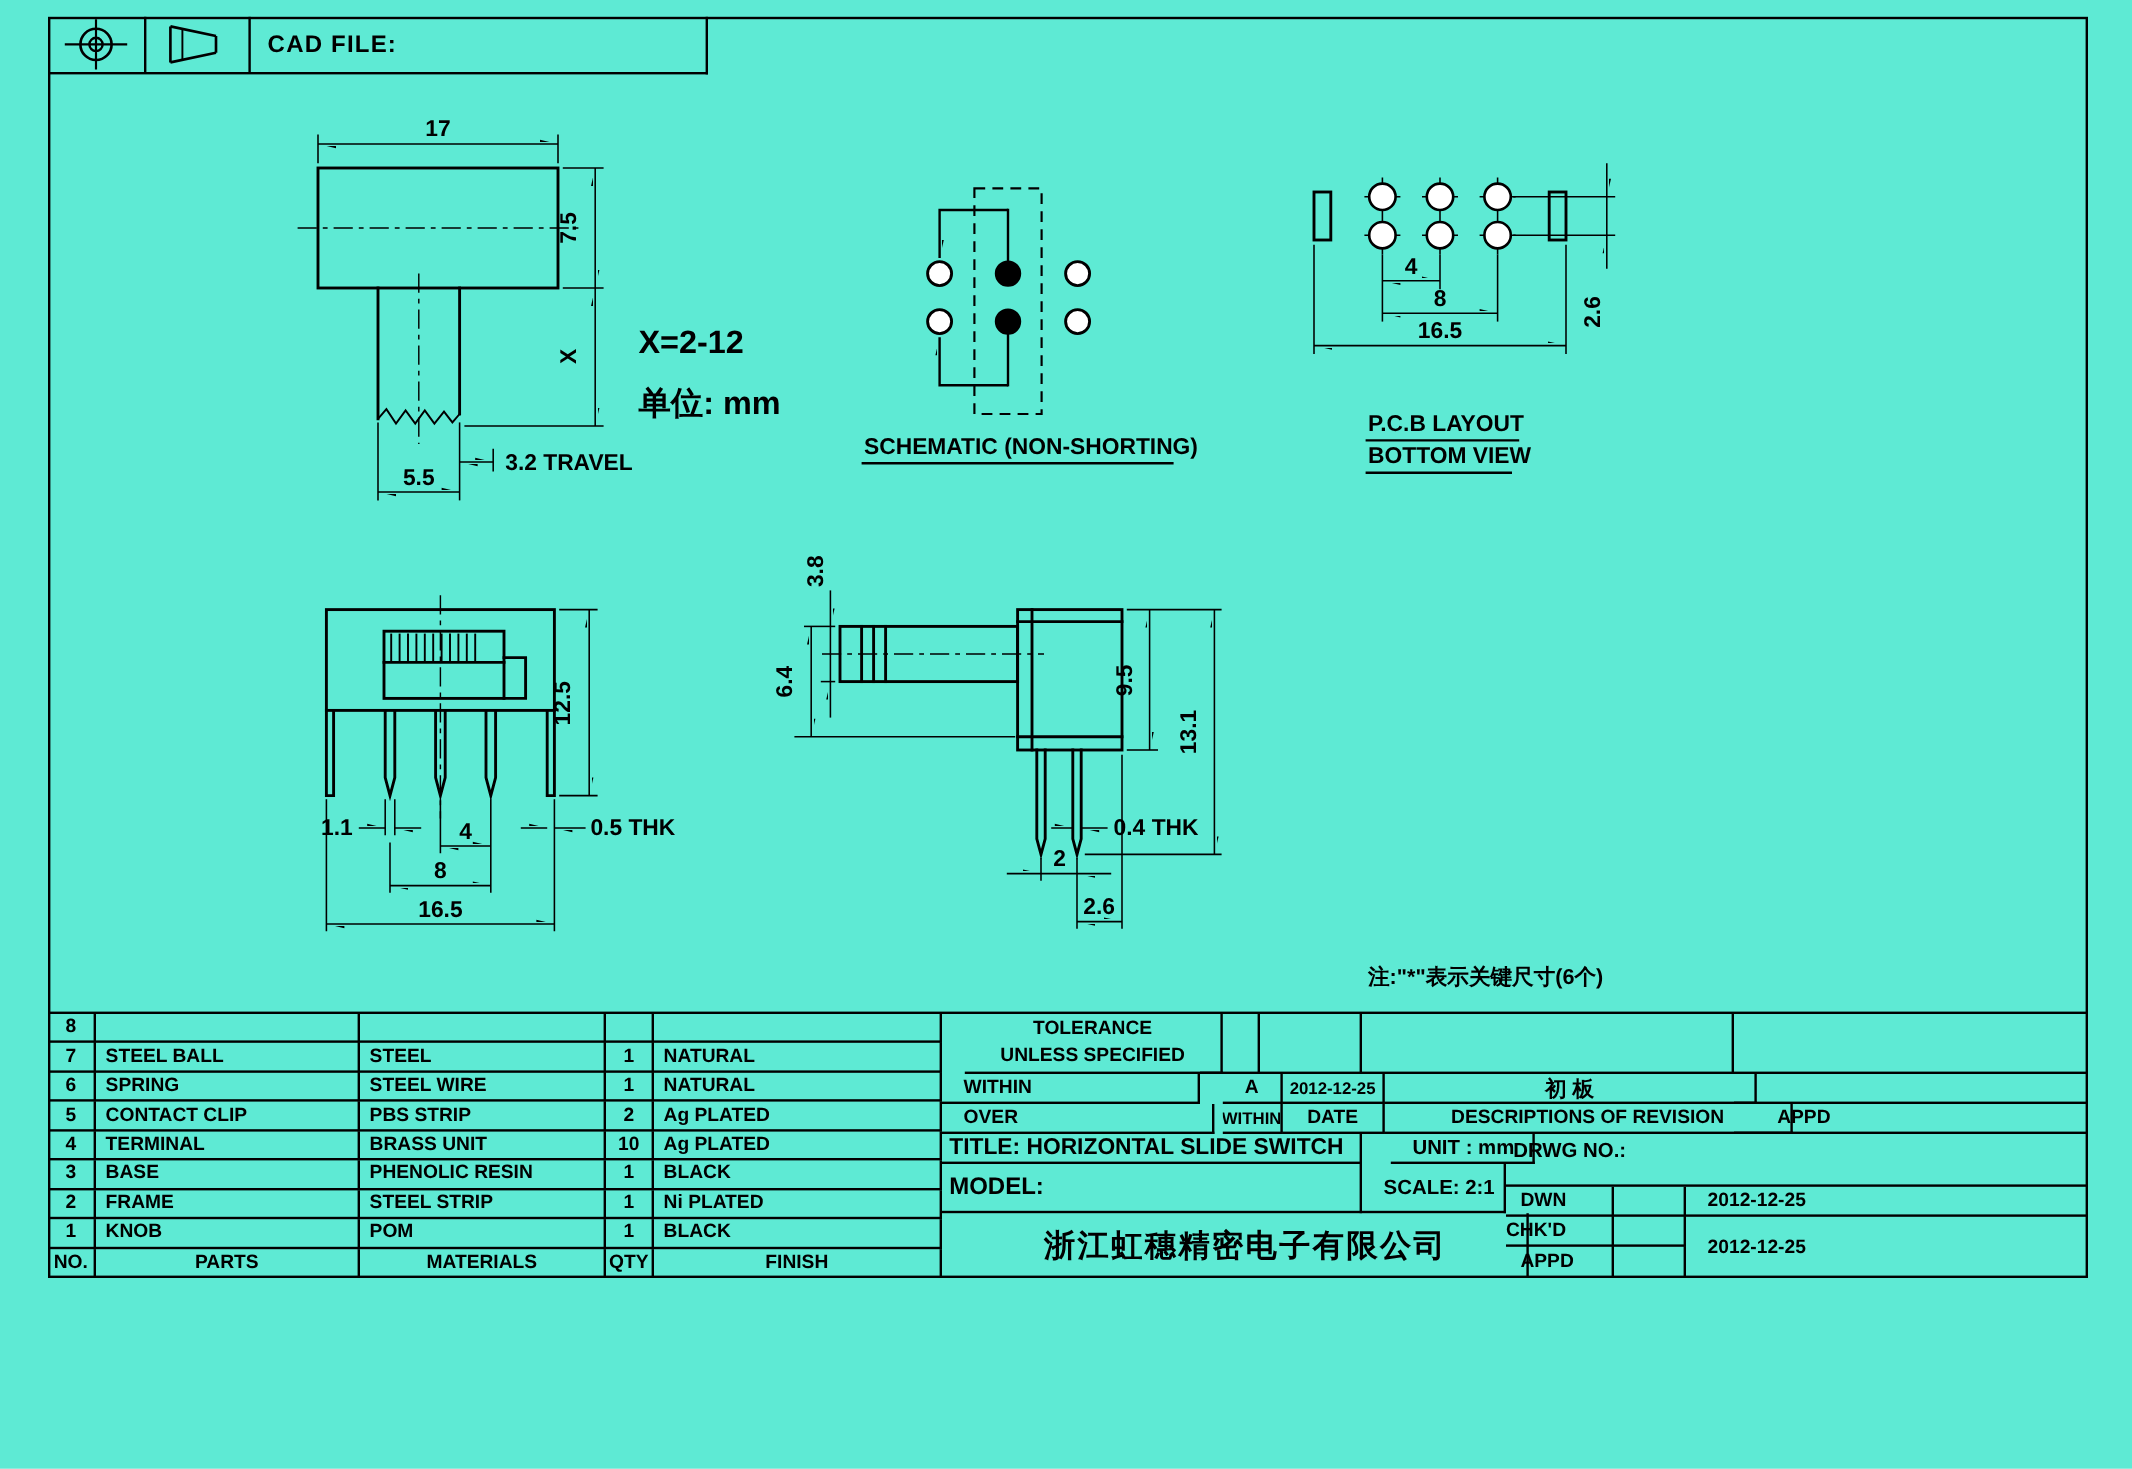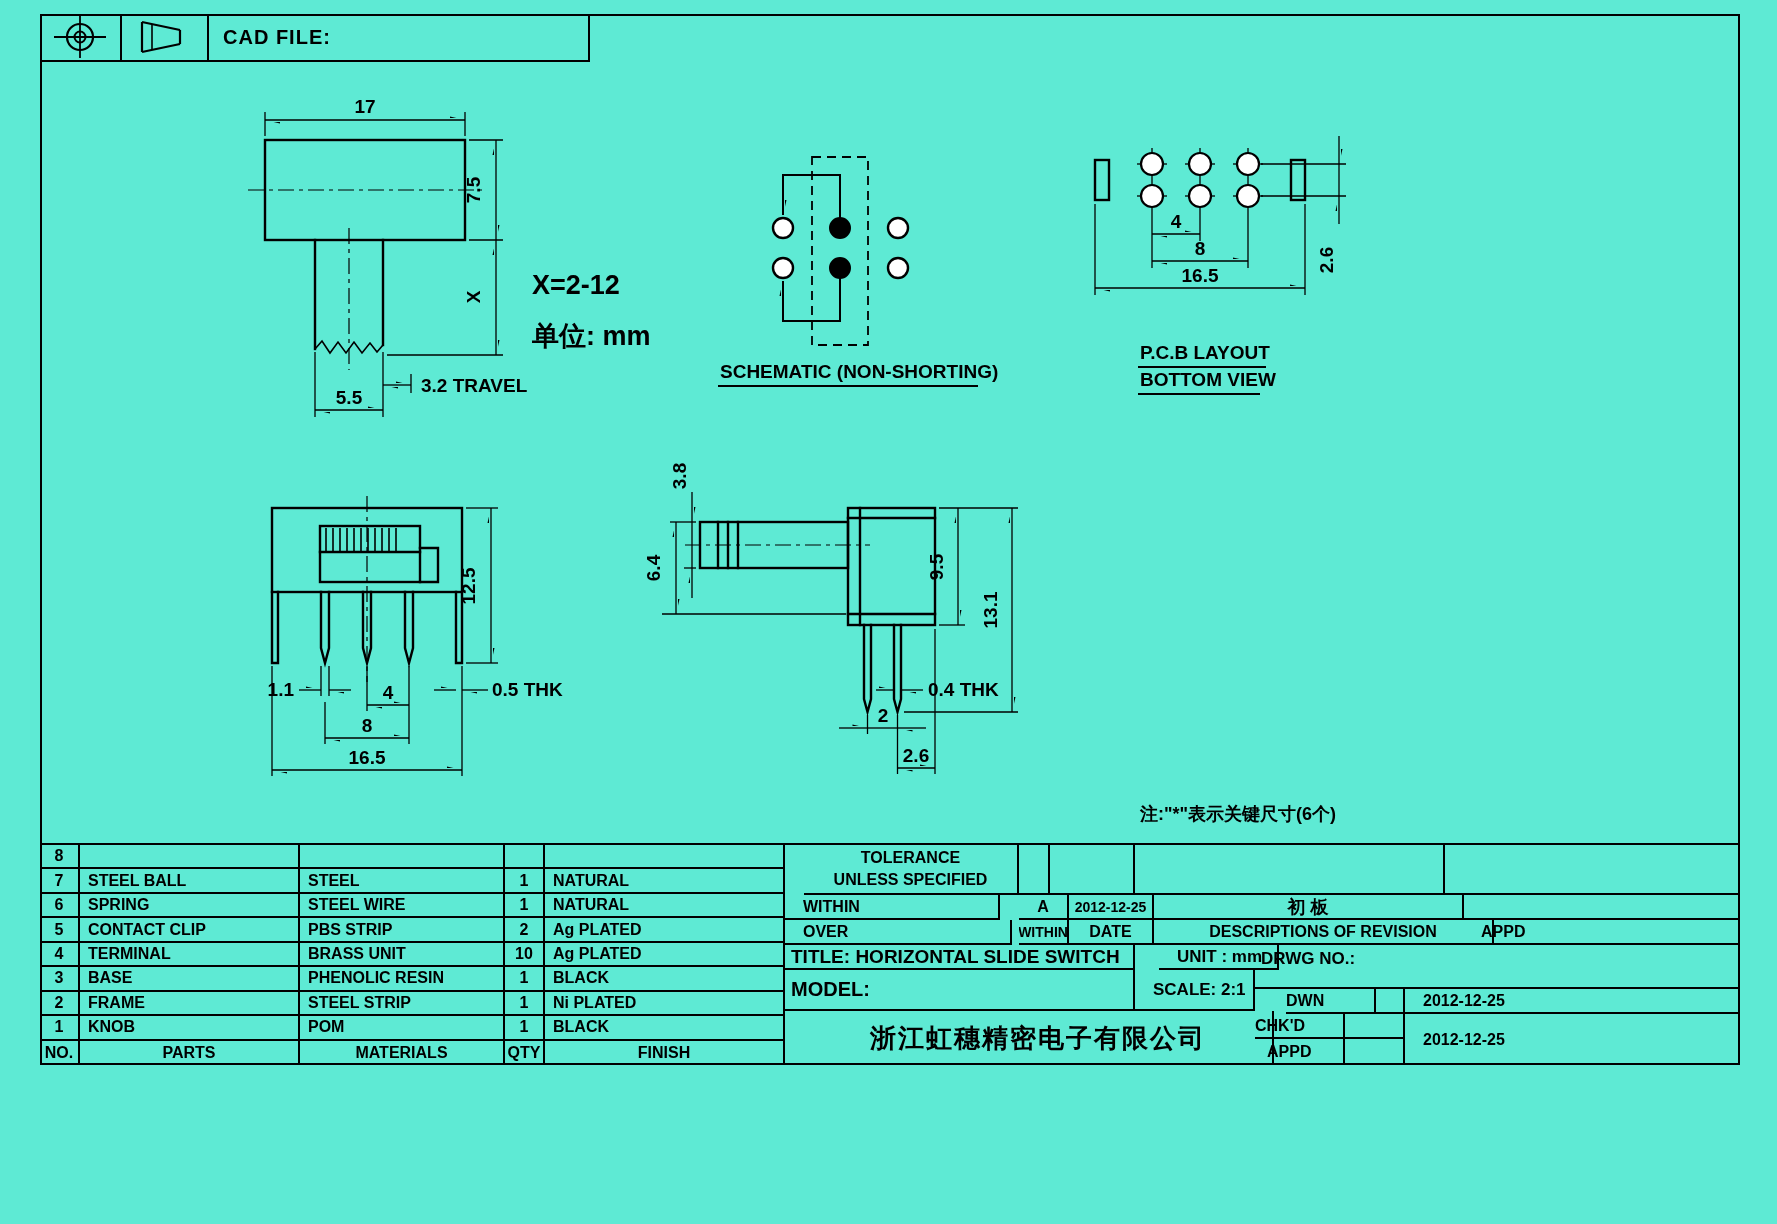--- a/index.html
+++ b/index.html
@@ -371,21 +371,21 @@
       <div class="tb" style="left:0;top:100px;width:350px;height:25px;font-size:19px;padding-left:6px;">TITLE:  HORIZONTAL  SLIDE  SWITCH</div>
       <div class="tb pl" style="left:350px;top:100px;width:120px;height:25px;font-size:17px;margin-left:24px;">UNIT : mm</div>
 
       <div class="tb" style="left:0;top:125px;width:350px;height:41px;font-size:20px;padding-left:6px;">MODEL:</div>
       <div class="tb pl" style="left:350px;top:125px;width:120px;height:41px;font-size:17px;">SCALE: 2:1</div>
 
       <div class="tb c nb" style="left:0;top:166px;width:470px;height:54px;font-size:26px;letter-spacing:2px;">浙江虹穗精密电子有限公司</div>
 
       <div class="tb nr" style="left:470px;top:100px;width:485px;height:44px;align-items:flex-start;padding:4px 0 0 6px;font-size:17px;">DRWG NO.:</div>
 
-      <div class="tb" style="left:470px;top:144px;width:90px;height:25px;margin-left:31px;">DWN</div>
+      <div class="tb" style="left:470px;top:144px;width:90px;height:25px;padding-left:12px;">DWN</div>
       <div class="tb" style="left:560px;top:144px;width:60px;height:25px;"></div>
       <div class="tb nr pl" style="left:620px;top:144px;width:335px;height:25px;">2012-12-25</div>
 
       <div class="tb" style="left:470px;top:169px;width:90px;height:25px;">CHK'D</div>
       <div class="tb" style="left:560px;top:169px;width:60px;height:25px;"></div>
       <div class="tb nr nb pl" style="left:620px;top:169px;width:335px;height:51px;">2012-12-25</div>
 
       <div class="tb nb" style="left:470px;top:194px;width:90px;height:26px;padding-left:12px;">APPD</div>
       <div class="tb nb" style="left:560px;top:194px;width:60px;height:26px;"></div>
     </div>

